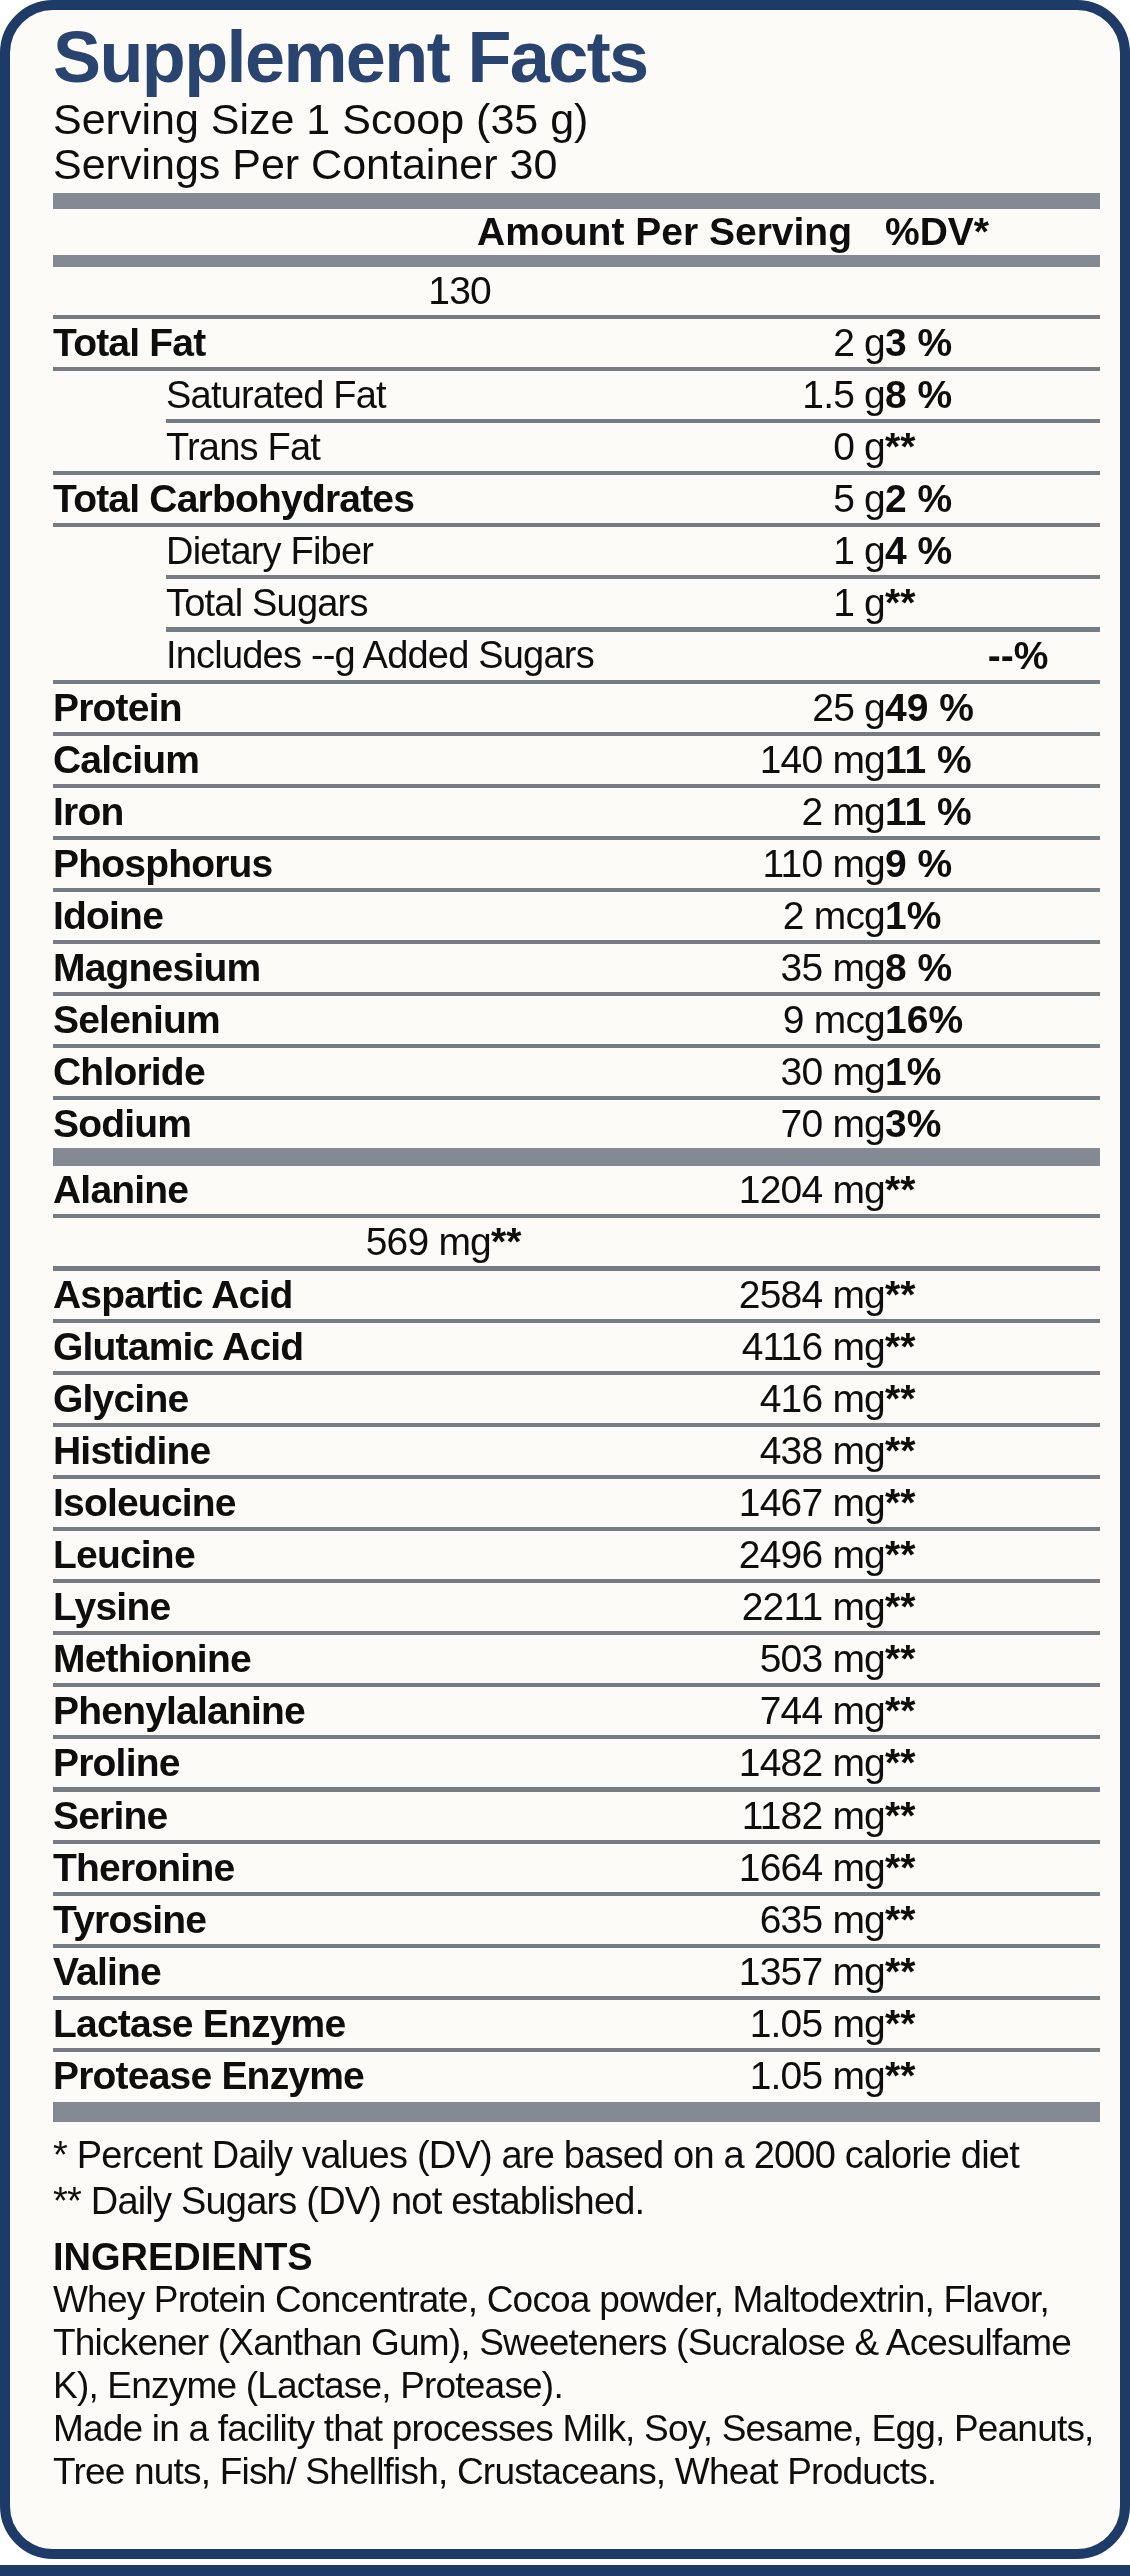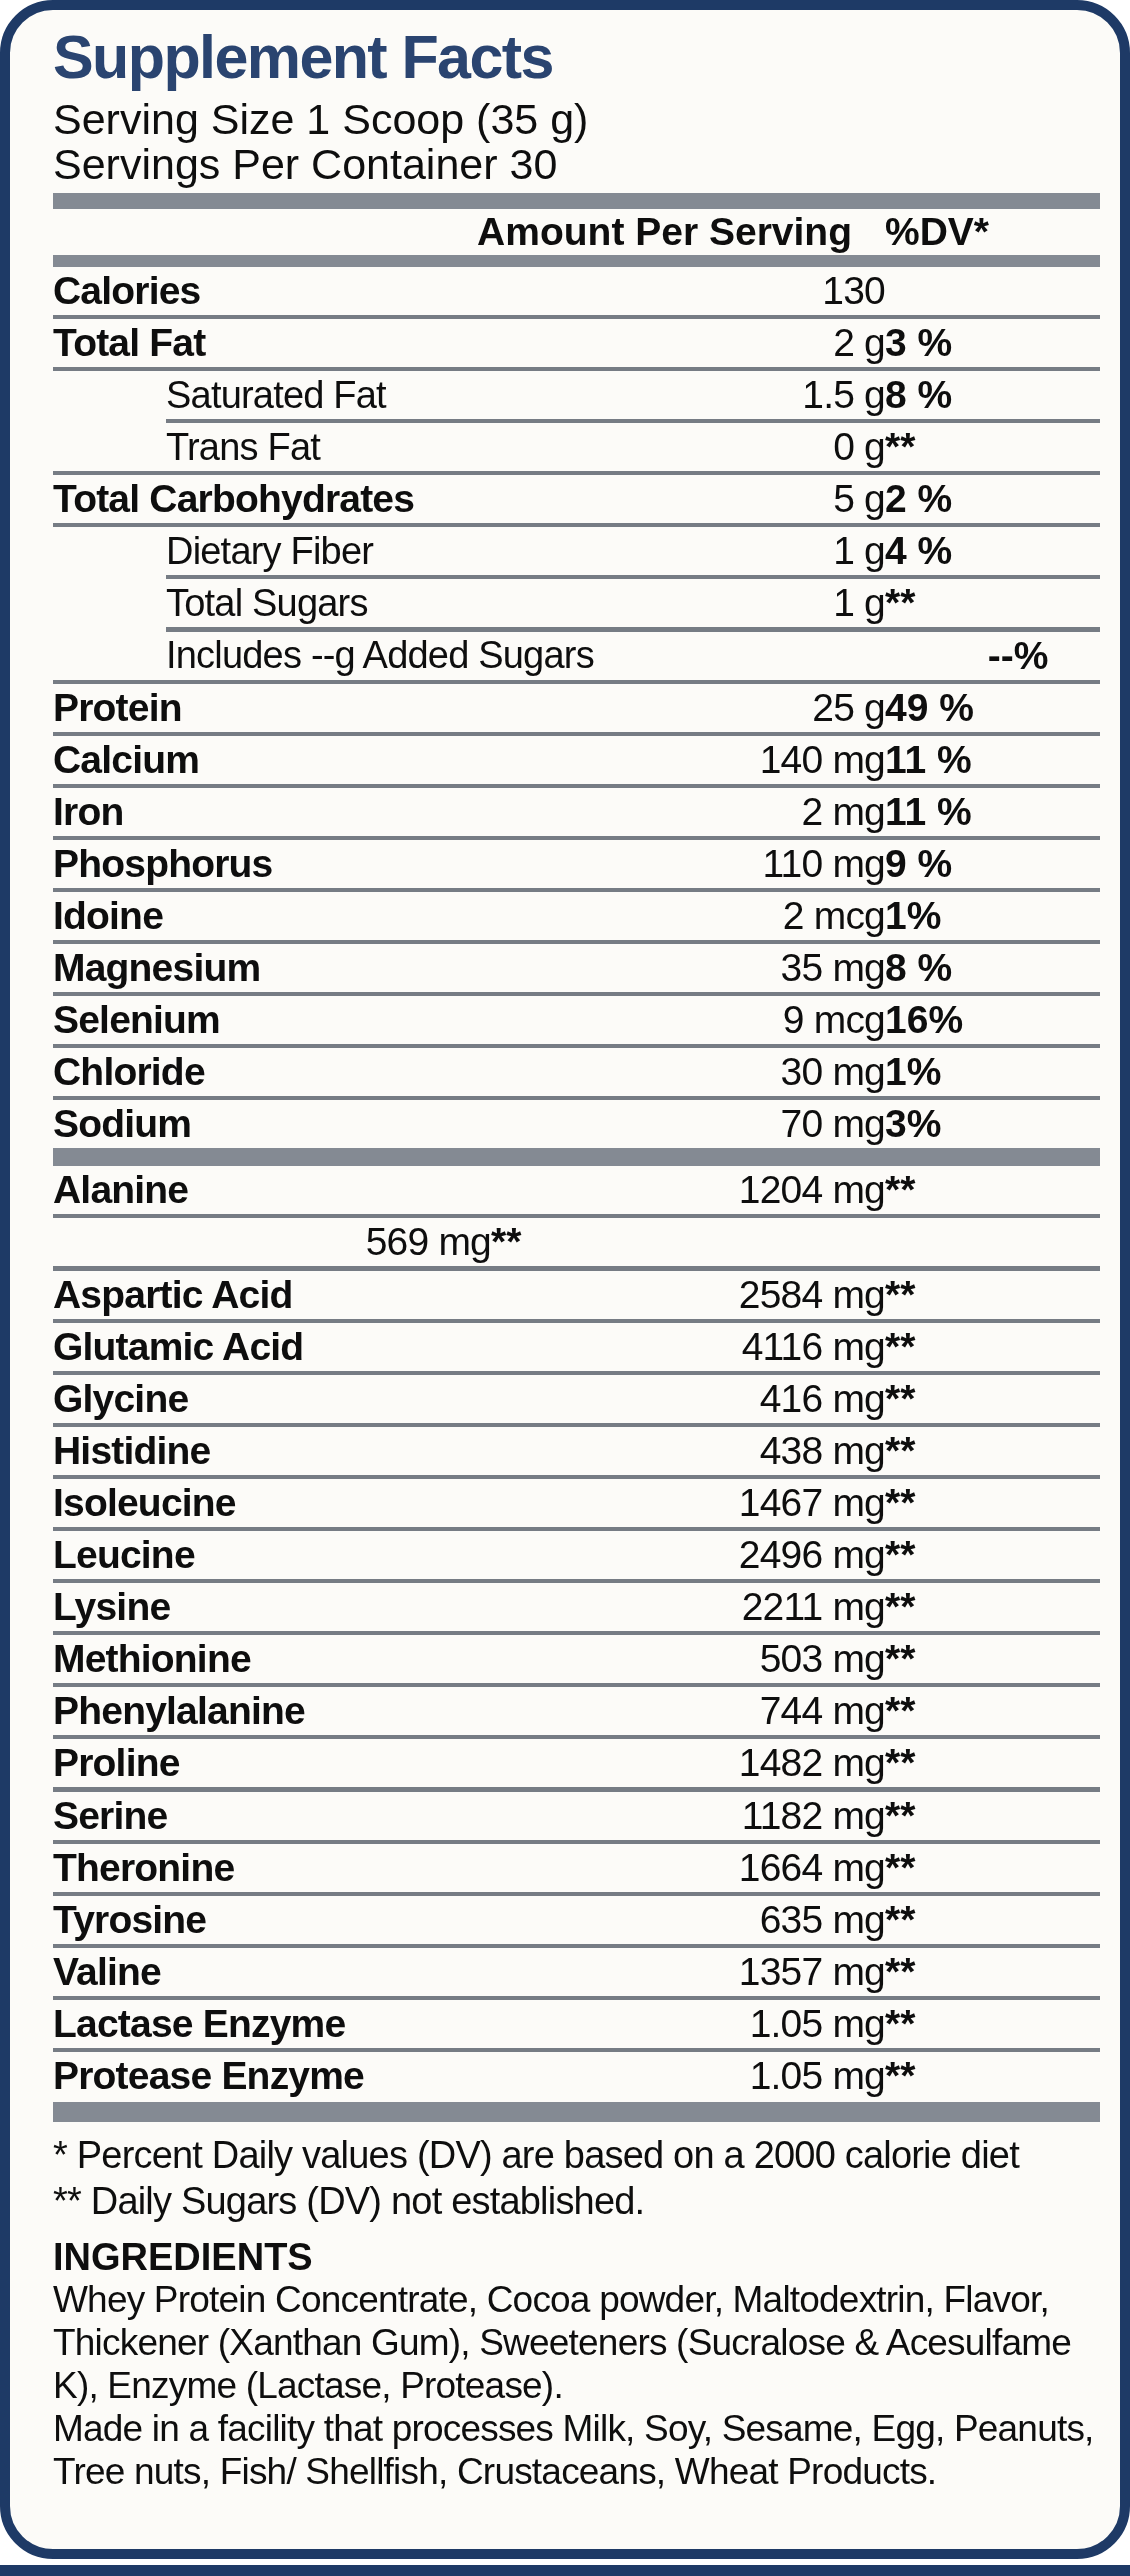--- a/index.html
+++ b/index.html
@@ -26,21 +26,21 @@
     position: absolute;
     left: 0; right: 0; top: 0; bottom: 17px;
     border: 10px solid #1e3a66;
     border-radius: 53px;
     background: #fcfbf8;
     padding: 8.2px 20px 15px 43px;
     overflow: hidden;
   }
   .title {
     margin: 0;
-    font-size: 61px;
+    font-size: 72px;
     line-height: 79px;
     font-weight: bold;
     letter-spacing: -1.6px;
     color: #2a4470;
   }
   .serving {
     font-size: 43px;
     line-height: 45px;
     font-weight: normal;
   }
@@ -90,21 +90,20 @@
     <div class="row header-row">
       <div class="col-label"></div>
       <div class="col-amount">Amount Per Serving</div>
       <div class="col-dv">%DV*</div>
     </div>
 
     <div class="bar b14"></div>
 
     <div id="nutrient-rows">
         <div class="row">
-    <div class="col-label">Calories</div>
     <div class="col-amount">130</div>
     <div class="col-dv"></div>
   </div>
         <div class="sep"></div>
         <div class="row">
     <div class="col-label">Total Fat</div>
     <div class="col-amount">2 g</div>
     <div class="col-dv">3 %</div>
   </div>
         <div class="sep"></div>

